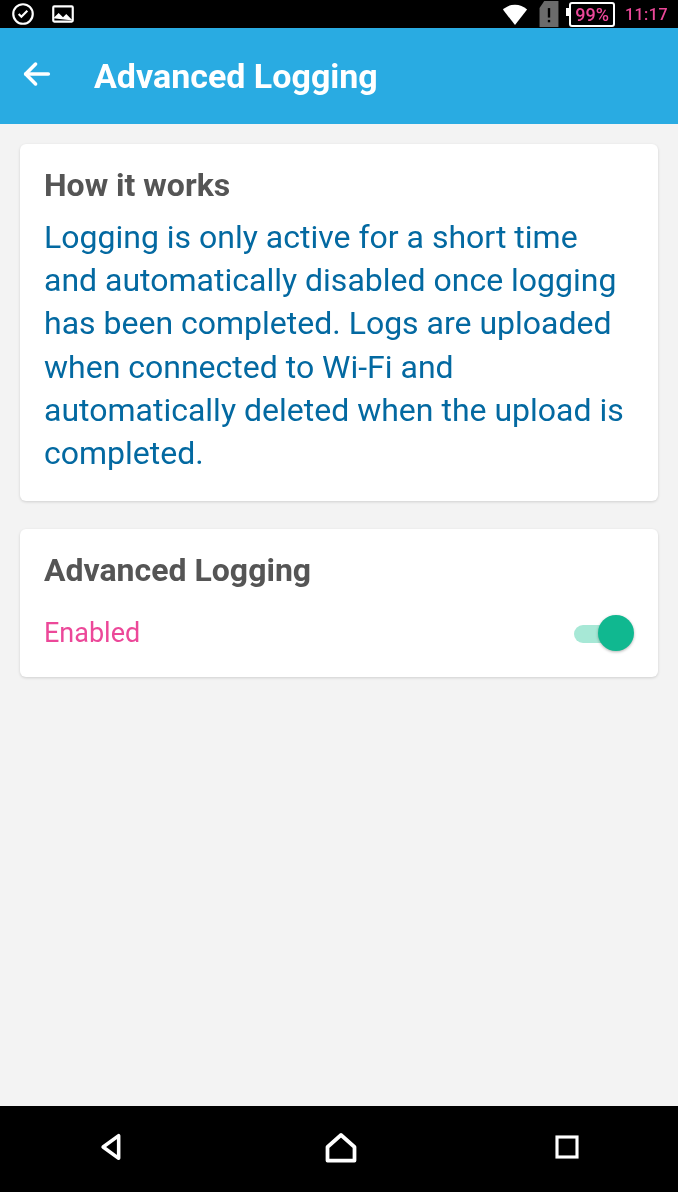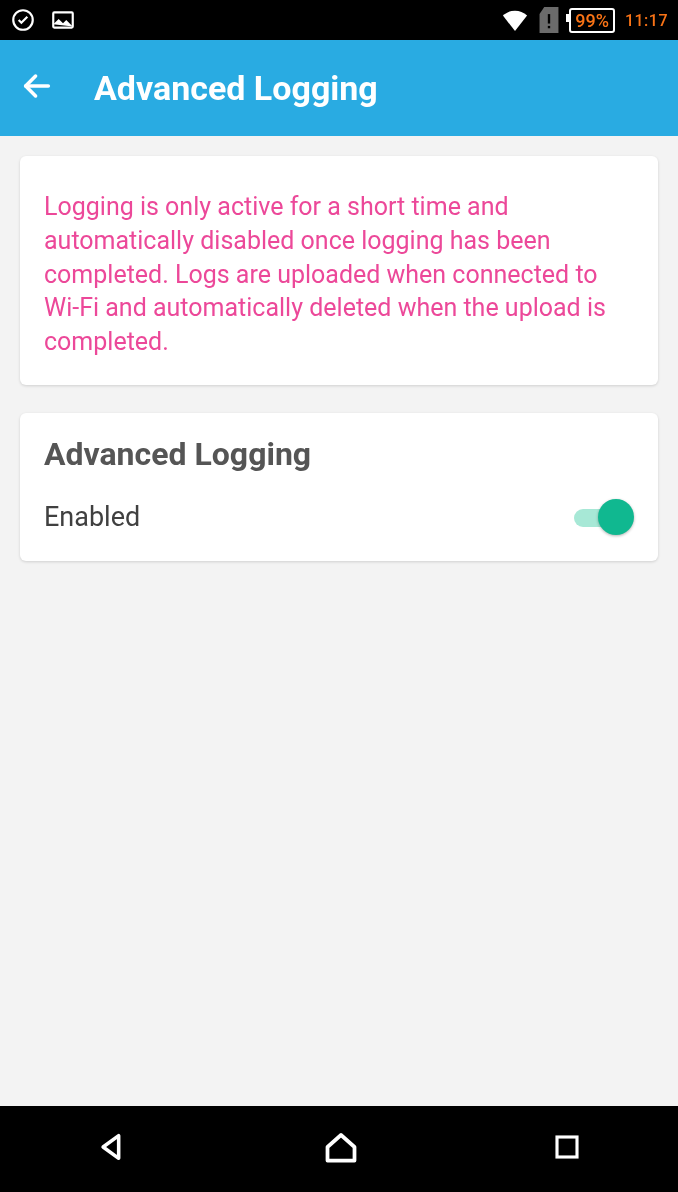--- a/index.html
+++ b/index.html
@@ -1,39 +1,39 @@
 <!DOCTYPE html>
 <html><head>
 <meta charset="utf-8">
 <style>
   * { box-sizing: border-box; margin: 0; padding: 0; }
   html, body { width: 678px; height: 1192px; font-family: -apple-system, Roboto, "Helvetica Neue", Arial, sans-serif; background: #fff; }
   .device { width: 678px; height: 1192px; display: flex; flex-direction: column; background: #f3f3f3; position: relative; }
 
   
-  .status-bar { background: #000; color: #f97316; height: 40px; display: flex; align-items: center; padding: 0 10px; font-size: 22px; }
+  .status-bar { background: #000; color: #ec4899; height: 28px; display: flex; align-items: center; padding: 0 10px; font-size: 22px; }
   .status-left { display: flex; align-items: center; gap: 14px; }
   .status-right { margin-left: auto; display: flex; align-items: center; gap: 10px; }
   .status-icon { display: inline-flex; }
   .clock { font-weight: 500; letter-spacing: 0.5px; font-size: 16px; }
   .battery-box { border: 2px solid #fff; border-radius: 3px; padding: 0 4px; font-size: 18px; font-weight: 500; position: relative; }
   .battery-box::before { content:""; position:absolute; left:-5px; top:4px; width:3px; height:8px; background:#fff; }
 
   
   .app-bar { background: #29ABE2; height: 96px; display: flex; align-items: center; padding: 0 20px; gap: 40px; }
   .app-bar .back { color: #fff; }
   .app-bar h1 { color: #fff; font-size: 34px; font-weight: 700; }
 
   
   .content { flex: 1; padding: 20px; background: #f3f3f3; }
   .card { background: #fff; border-radius: 6px; box-shadow: 0 1px 3px rgba(0,0,0,0.15); padding: 22px 24px 26px 24px; margin-bottom: 28px; }
   .card h2 { color: #555; font-size: 32px; font-weight: 700; margin-bottom: 10px; }
-  .card p { color: #ec4899; font-size: 25px; line-height: 1.35; margin-top: 12px; }
+  .card p { color: #0369a1; font-size: 32px; line-height: 1.35; margin-top: 12px; }
   .toggle-row { display: flex; align-items: center; justify-content: space-between; margin-top: 26px; }
-  .toggle-row span { color: #404040; font-size: 27px; }
+  .toggle-row span { color: #ec4899; font-size: 27px; }
 
   
   .switch { position: relative; width: 60px; height: 36px; }
   .switch-track { position: absolute; top: 10px; left: 0; width: 50px; height: 18px; background: #a7e8d6; border-radius: 10px; }
   .switch-thumb { position: absolute; top: 0; right: 0; width: 36px; height: 36px; background: #10b890; border-radius: 50%; box-shadow: 0 1px 3px rgba(0,0,0,0.3); }
 
   
   .nav-bar { background: #000; height: 86px; display: flex; align-items: center; justify-content: space-around; }
   .nav-icon { color: #fff; }
 </style>
@@ -81,20 +81,21 @@
         <line x1="20" y1="12" x2="4" y2="12"></line>
         <polyline points="11 5 4 12 11 19"></polyline>
       </svg>
     </span>
     <h1>Advanced Logging</h1>
   </div>
 
   <div class="content">
 
     <div class="card">
+      <h2>How it works</h2>
       <p>Logging is only active for a short time and automatically disabled once logging has been completed. Logs are uploaded when connected to Wi-Fi and automatically deleted when the upload is completed.</p>
     </div>
 
     <div class="card">
       <h2>Advanced Logging</h2>
       <div class="toggle-row">
         <span>Enabled</span>
         <div class="switch">
           <div class="switch-track"></div>
           <div class="switch-thumb"></div>

